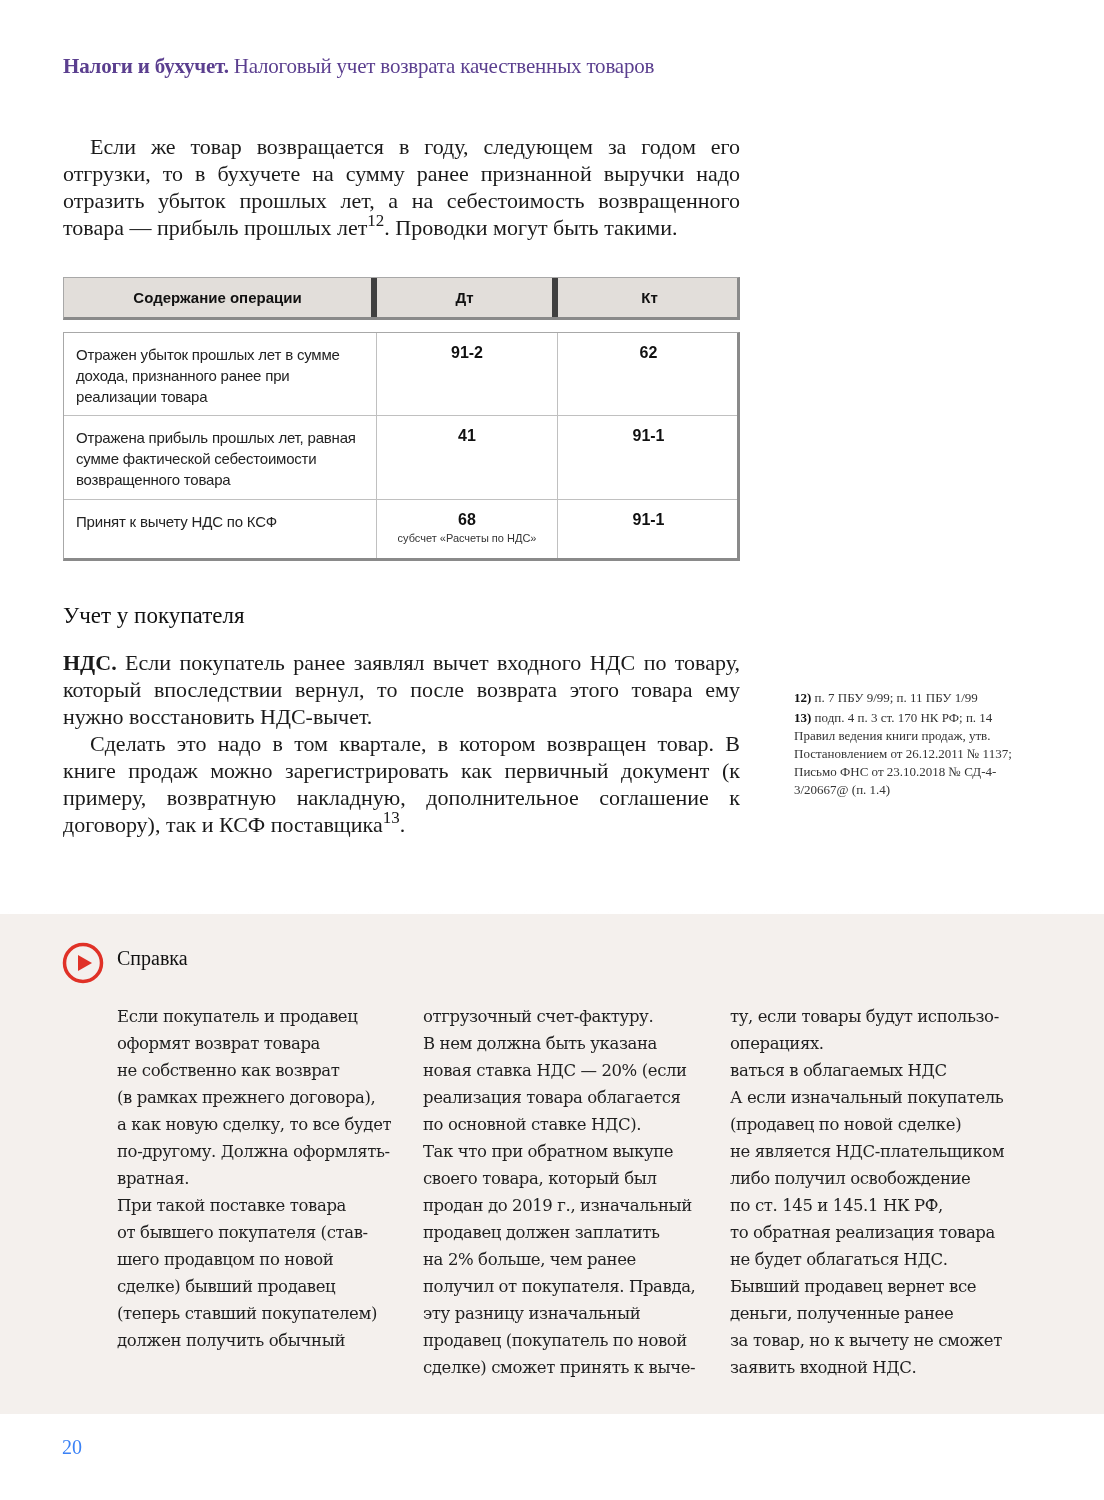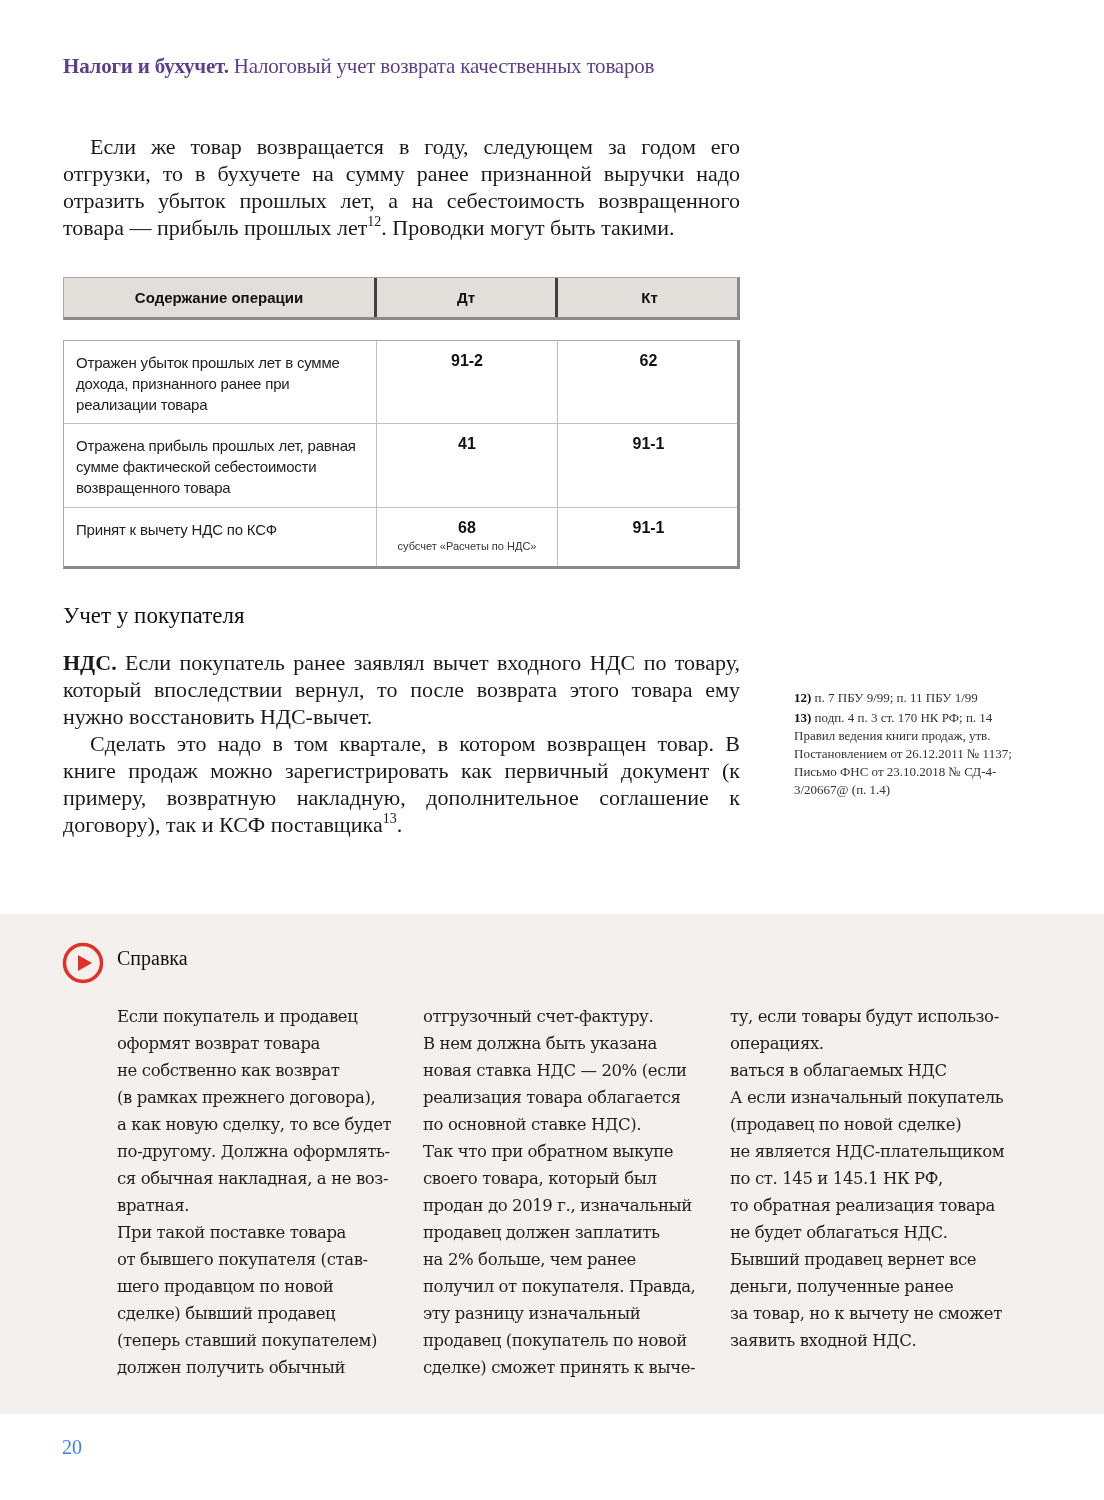--- a/index.html
+++ b/index.html
@@ -15,38 +15,38 @@
 
     .body-text {
       font-family: "Liberation Serif", serif;
       font-size: 22px; line-height: 27px; color: #1a1a1a;
       text-align: justify;
     }
     .intro {
       position: absolute; left: 63px; top: 133px; width: 677px;
     }
     .intro p { text-indent: 27px; }
-    sup { font-size: 14px; vertical-align: 9px; line-height: 0; font-family: Liberation Serif, serif; }
+    sup { font-size: 17px; vertical-align: 9px; line-height: 0; font-family: Liberation Serif, serif; }
 
     
     .table-wrap { position: absolute; left: 63px; top: 277px; width: 677px; }
     .t-head {
       display: grid; grid-template-columns: 313px 181px 183px;
       background: #e2deda; border: 1px solid #a8a8a8;
       border-right: 3px solid #8a8a8a; border-bottom: 3px solid #8a8a8a;
       height: 43px;
     }
     .t-head div {
       font-family: "Liberation Sans", sans-serif; font-weight: bold; font-size: 15px;
       display: flex; align-items: center; justify-content: center; color: #111;
-      border-right: 3px solid #404040;
+      border-right: 6px solid #404040;
     }
     .t-head div:last-child { border-right: none; }
     .t-body {
-      margin-top: 20px; border: 1px solid #a8a8a8;
+      margin-top: 12px; border: 1px solid #a8a8a8;
       border-right: 3px solid #8a8a8a; border-bottom: 3px solid #8a8a8a;
     }
     .t-row {
       display: grid; grid-template-columns: 313px 181px 181px;
       border-bottom: 1px solid #c0c0c0;
     }
     .t-row:last-child { border-bottom: none; }
     .t-row > div { border-right: 1px solid #c0c0c0; padding: 11px 12px 8px; }
     .t-row > div:last-child { border-right: none; }
     .t-cell-text {
@@ -169,21 +169,20 @@
   </svg>
   <div class="ref-title">Справка</div>
 
   <div class="ref-col c1">
     <div>Если покупатель и продавец</div>
     <div>оформят возврат товара</div>
     <div>не собственно как возврат</div>
     <div>(в рамках прежнего договора),</div>
     <div>а как новую сделку, то все будет</div>
     <div>по-другому. Должна оформлять-</div>
-    <div>ся обычная накладная, а не воз-</div>
     <div>вратная.</div>
     <div>При такой поставке товара</div>
     <div>от бывшего покупателя (став-</div>
     <div>шего продавцом по новой</div>
     <div>сделке) бывший продавец</div>
     <div>(теперь ставший покупателем)</div>
     <div>должен получить обычный</div>
   </div>
 
   <div class="ref-col c2">
@@ -203,20 +202,21 @@
     <div>сделке) сможет принять к выче-</div>
   </div>
 
   <div class="ref-col c3">
     <div>ту, если товары будут использо-</div>
     <div>операциях.</div>
     <div>ваться в облагаемых НДС</div>
     <div>А если изначальный покупатель</div>
     <div>(продавец по новой сделке)</div>
     <div>не является НДС-плательщиком</div>
+    <div>либо получил освобождение</div>
     <div>по ст. 145 и 145.1 НК РФ,</div>
     <div>то обратная реализация товара</div>
     <div>не будет облагаться НДС.</div>
     <div>Бывший продавец вернет все</div>
     <div>деньги, полученные ранее</div>
     <div>за товар, но к вычету не сможет</div>
     <div>заявить входной НДС.</div>
   </div>
 </div>
 

